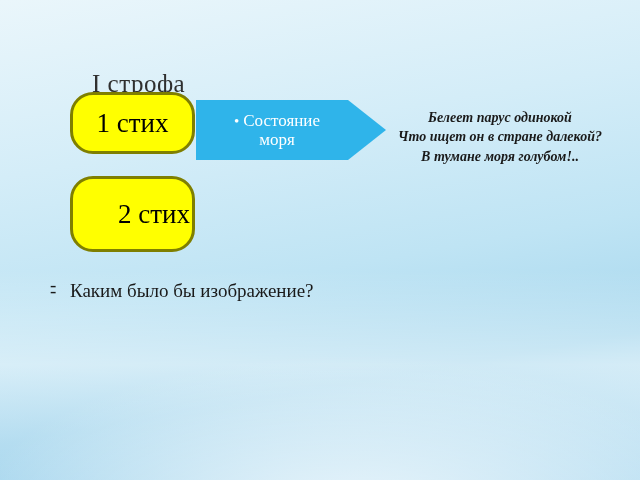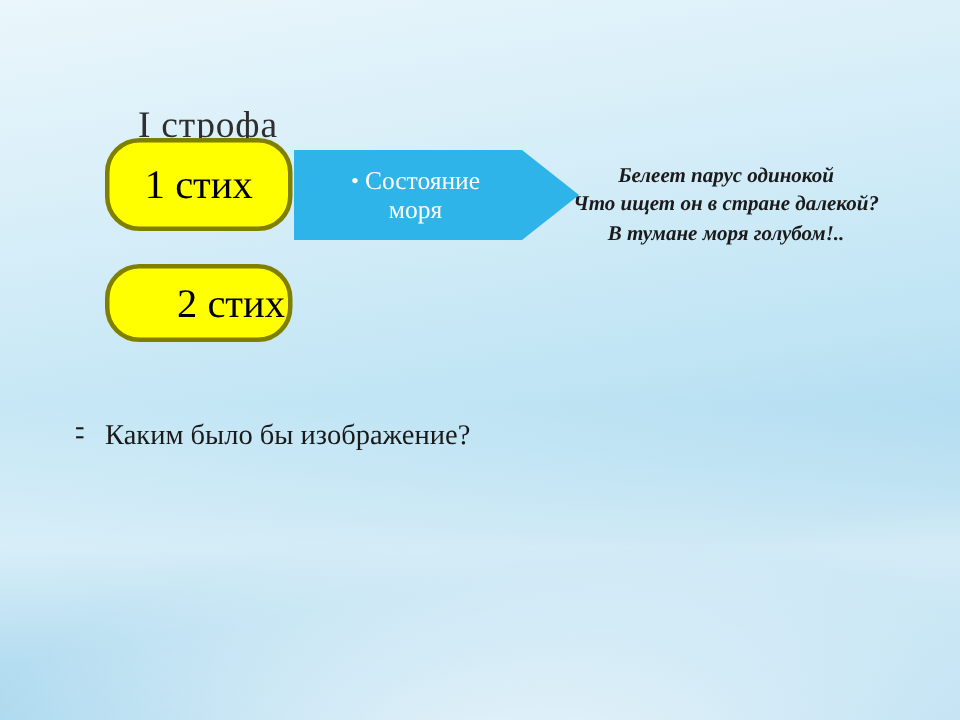--- a/index.html
+++ b/index.html
@@ -60,21 +60,21 @@
     align-items: center;
     justify-content: center;
     text-align: center;
     font-size: 27px;
     color: #000;
     line-height: 1.05;
     font-family: "Liberation Serif", serif;
     z-index: 3;
   }
   #ybox1 { left: 70px; top: 92px; width: 125px; height: 62px; }
-  #ybox2 { left: 70px; top: 176px; width: 125px; height: 52px; padding-left: 43px; }
+  #ybox2 { left: 70px; top: 176px; width: 125px; height: 76px; padding-left: 43px; }
 
   
   .arrow {
     position: absolute;
     z-index: 2;
   }
   .arrow .body {
     position: absolute;
     left: 0;
     top: 0;
@@ -115,21 +115,21 @@
   .arrow .txt .bullet-line .dot {
     font-size: 15px;
     vertical-align: middle;
     margin-right: 4px;
   }
   #arrow1 { left: 196px; top: 100px; width: 190px; height: 60px; }
   #arrow2 { left: 196px; top: 184px; width: 190px; height: 60px; }
 
   .poem {
     position: absolute;
-    left: 372px;
+    left: 388px;
     top: 108px;
     width: 224px;
     text-align: center;
     font-family: "Liberation Serif", serif;
     font-style: italic;
     font-weight: bold;
     font-size: 14px;
     line-height: 1.38;
     color: #1a1a1a;
   }

